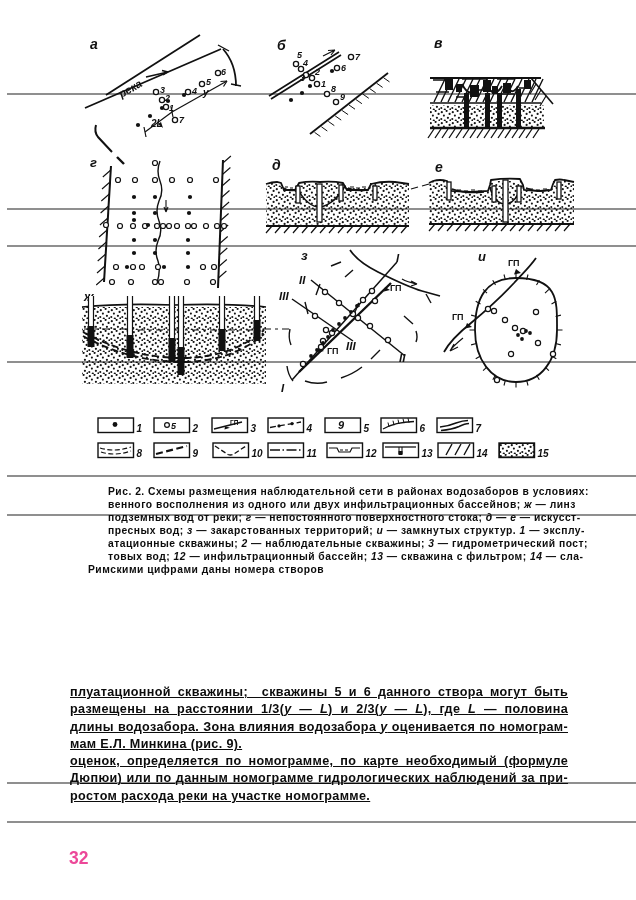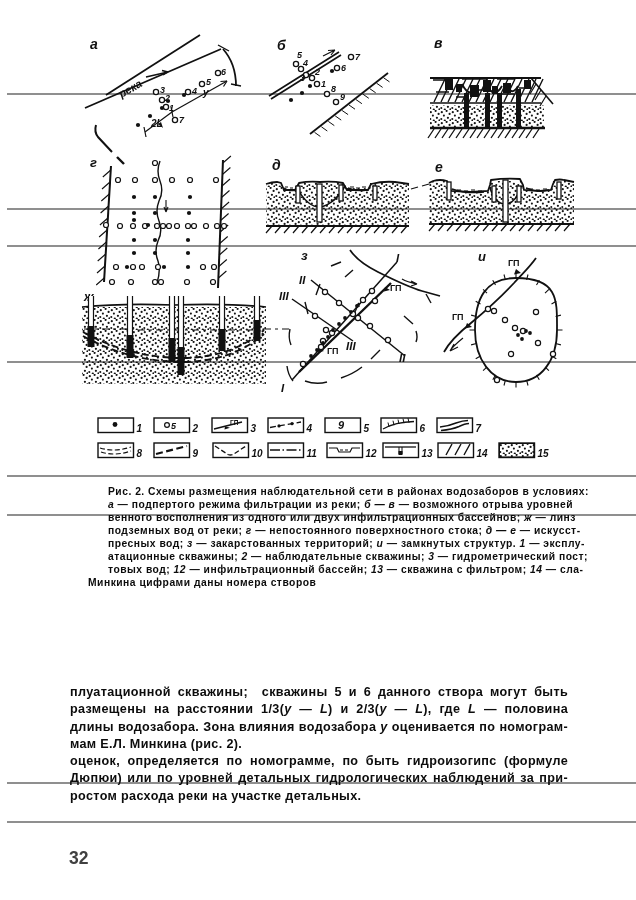--- a/index.html
+++ b/index.html
@@ -4,23 +4,23 @@
 <style>
   html,body{margin:0;padding:0;}
   body{width:636px;height:900px;position:relative;background:#ffffff;overflow:hidden;
        font-family:"Liberation Sans",sans-serif;}
   .gline{position:absolute;left:7px;right:0;height:1.5px;background:#8f8f8f;}
   #fig{position:absolute;left:0;top:0;}
   .cap{position:absolute;left:68px;top:485px;width:501px;color:#0c0c0c;
        font-size:10.3px;font-weight:bold;line-height:13px;letter-spacing:0.5px;}
   .cap .j{text-align:justify;text-align-last:justify;white-space:nowrap;padding-left:40px;}
   .bodytxt{position:absolute;left:70px;top:684px;width:498px;color:#0c0c0c;
-       font-size:12.6px;font-weight:bold;line-height:17.3px;letter-spacing:0.35px;}
+       font-size:12.6px;font-weight:bold;line-height:17.3px;letter-spacing:0.35px;text-decoration:underline;}
   .bodytxt .j{text-align:justify;text-align-last:justify;white-space:nowrap;}
-  .pgnum{position:absolute;left:69px;top:848px;font-size:17.5px;font-weight:bold;color:#404040;}
+  .pgnum{position:absolute;left:69px;top:848px;font-size:17.5px;font-weight:bold;color:#ec4899;}
   i{font-style:italic;}
 </style>
 </head>
 <body>
   <div class="gline" style="top:93px"></div>
   <div class="gline" style="top:208px"></div>
   <div class="gline" style="top:245px"></div>
   <div class="gline" style="top:361px"></div>
   <div class="gline" style="top:475px"></div>
   <div class="gline" style="top:514px"></div>
@@ -471,32 +471,31 @@
       <g transform="translate(499,443)">
         <rect x="0" y="0" width="35.5" height="14.5" fill="none" stroke="#111" stroke-width="1.4"></rect>
         <rect x="0.5" y="0.5" width="34.5" height="13.5" fill="url(#stip)" stroke="#111" stroke-width="1"></rect>
         <text x="38.5" y="13.5" font-size="10" font-style="italic" font-weight="bold" fill="#111">15</text>
       </g>
     </g>
 </svg>
 
   <div class="cap">
     <div class="j">Рис.&nbsp;2. Схемы размещения наблюдательной сети в районах водозаборов в условиях:</div>
-    <div class="j"><i>а</i> — подпертого режима фильтрации из реки; <i>б — в</i> — возможного отрыва уровней</div>
     <div class="j">венного восполнения из одного или двух инфильтрационных бассейнов; <i>ж</i> — линз</div>
     <div class="j">подземных вод от реки; <i>г</i> — непостоянного поверхностного стока; <i>д — е</i> — искусст-</div>
     <div class="j">пресных вод; <i>з</i> — закарстованных территорий; <i>и</i> — замкнутых структур. <i>1</i> — эксплу-</div>
     <div class="j">атационные скважины; <i>2</i> — наблюдательные скважины; <i>3</i> — гидрометрический пост;</div>
     <div class="j">товых вод; <i>12</i> — инфильтрационный бассейн; <i>13</i> — скважина с фильтром; <i>14</i> — сла-</div>
-    <div style="text-indent:20px">Минкина цифрами даны номера створов</div>
+    <div style="text-indent:20px">Римскими цифрами даны номера створов</div>
   </div>
 
   <div class="bodytxt">
     <div class="j">плуатационной скважины;&nbsp; скважины 5 и 6 данного створа могут быть</div>
     <div class="j">размещены на расстоянии 1/3(<i>у — L</i>) и 2/3(<i>у — L</i>), где <i>L</i> — половина</div>
     <div class="j">длины водозабора. Зона влияния водозабора <i>у</i> оценивается по номограм-</div>
-    <div>мам Е.Л. Минкина (рис. 2).</div>
-    <div class="j">оценок, определяется по номограмме, по быть гидроизогипс (формуле</div>
-    <div class="j">Дюпюи) или по уровней детальных гидрологических наблюдений за при-</div>
-    <div>ростом расхода реки на участке детальных.</div>
+    <div>мам Е.Л. Минкина (рис. 9).</div>
+    <div class="j">оценок, определяется по номограмме, по карте необходимый (формуле</div>
+    <div class="j">Дюпюи) или по данным номограмме гидрологических наблюдений за при-</div>
+    <div>ростом расхода реки на участке номограмме.</div>
   </div>
 
   <div class="pgnum">32</div>
 
 </body></html>

